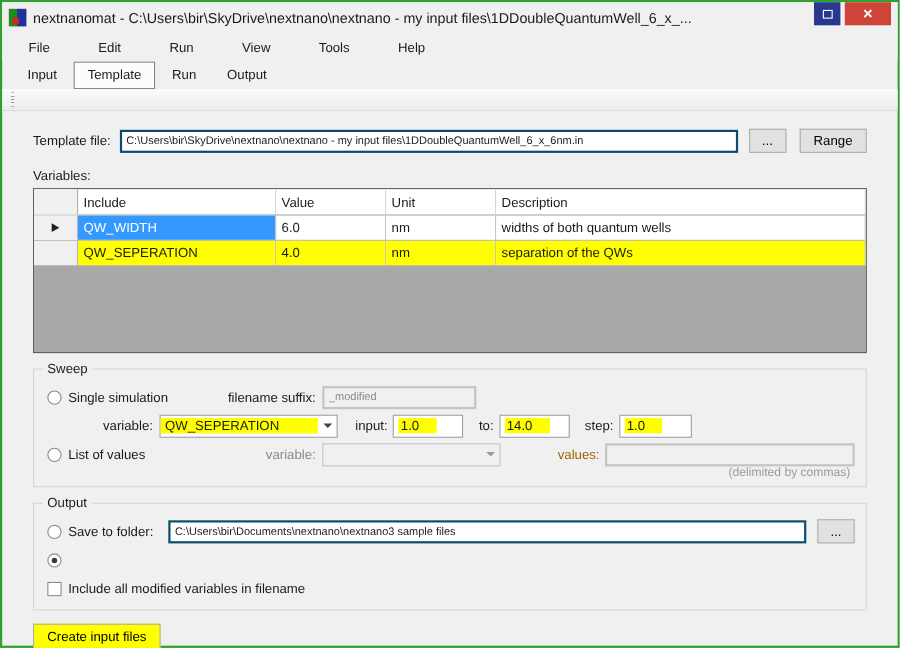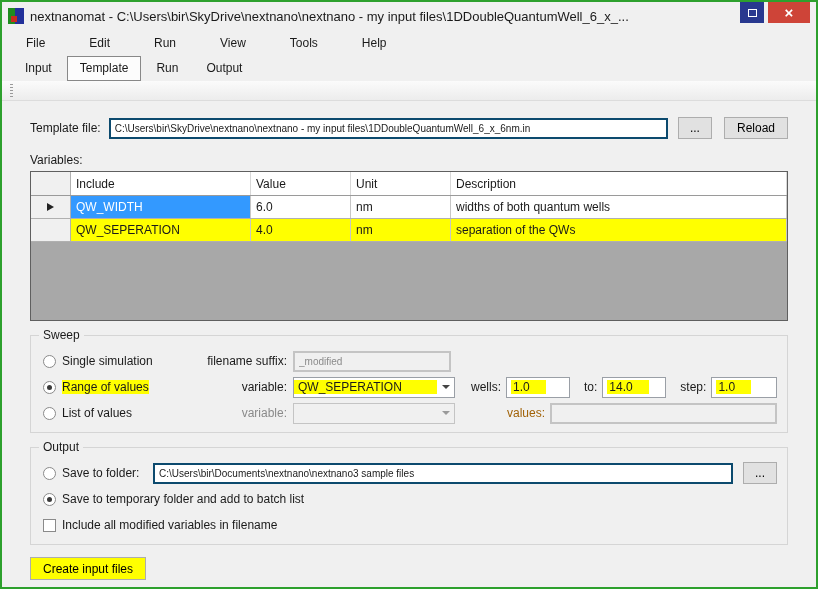--- a/index.html
+++ b/index.html
@@ -139,21 +139,21 @@
     <span class="grip"></span>
   </div>
 
   <div class="content">
 
     
     <div class="row tf-row">
       <span class="tf-label">Template file:</span>
       <input type="text" class="tf-input" value="C:\Users\bir\SkyDrive\nextnano\nextnano - my input files\1DDoubleQuantumWell_6_x_6nm.in" style="">
       <button class="btn btn-browse">...</button>
-      <button class="btn">Reload</button>
+      <button class="btn">Range</button>
     </div>
 
     
     <div class="vars-label">Variables:</div>
     <div class="grid">
       <div class="g-row g-head">
         <div class="g-cell g-sel"></div>
         <div class="g-cell">Include</div>
         <div class="g-cell">Value</div>
         <div class="g-cell">Unit</div>
@@ -181,36 +181,32 @@
     
     <div class="groupbox">
       <span class="gb-label">Sweep</span>
 
       <div class="s-row">
         <span class="col1">
           <span class="radio"></span>
           <span class="opt-label">Single simulation</span>
         </span>
         <span class="col2">filename suffix:</span>
-        <input type="text" style="width: 158px;" disabled="" class="disabled-field" value="_modified">
-      </div>
-
-      <div class="s-row">
-        <span class="col1">
-          <span class="radio checked"></span>
-          <span class="opt-label mark">Range of values</span>
-        </span>
+        <input type="text" style="width: 140px;" disabled="" class="disabled-field" value="_modified">
+      </div>
+
+      <div class="s-row">
         <span class="col2">variable:</span>
         <div class="combo" style="margin-right:16px;">
           <span class="combo-text mark">QW_SEPERATION</span>
           <span class="combo-arrow-zone">
               <span class="combo-arrow"></span>
             </span>
         </div>
-        <span class="inline-label">wells:</span>
+        <span class="inline-label">input:</span>
         <span class="num-field">
             <input type="text" style="width: 64px; position: absolute; opacity: 0;" tabindex="-1">
             <span class="combo" style="width:64px;border-color:#9a9fa6;">
               <span class="combo-text"><span class="val mark">1.0</span></span>
             </span>
           </span>
         <span class="inline-label">to:</span>
         <span class="num-field">
             <span class="combo" style="width:64px;border-color:#9a9fa6;">
               <span class="combo-text"><span class="val mark">14.0</span></span>
@@ -233,38 +229,38 @@
         <div class="combo disabled" style="margin-right:16px;">
           <span class="combo-text"></span>
           <span class="combo-arrow-zone">
               <span class="combo-arrow"></span>
             </span>
         </div>
         <span class="inline-label" style="color:#a16207;margin-left:36px;">values:</span>
         <input type="text" disabled="" class="disabled-field" style="flex: 1 1 auto;" value="">
       </div>
 
+      <div class="hint">(delimited by commas)</div>
     </div>
 
     
     <div class="groupbox">
       <span class="gb-label">Output</span>
 
       <div class="s-row">
         <span style="display:flex;align-items:center;width:110px;">
           <span class="radio"></span>
           <span class="opt-label">Save to folder:</span>
         </span>
         <input type="text" class="out-field" value="C:\Users\bir\Documents\nextnano\nextnano3 sample files" style="">
         <button class="btn btn-browse" style="margin-right:0;">...</button>
       </div>
 
       <div class="s-row">
         <span class="radio checked"></span>
-        <span class="opt-label">Save to temporary folder and add to batch list</span>
       </div>
 
       <div class="s-row">
         <span class="checkbox"></span>
         <span class="opt-label">Include all modified variables in filename</span>
       </div>
     </div>
 
     
     <button class="btn create-btn">Create input files</button>

